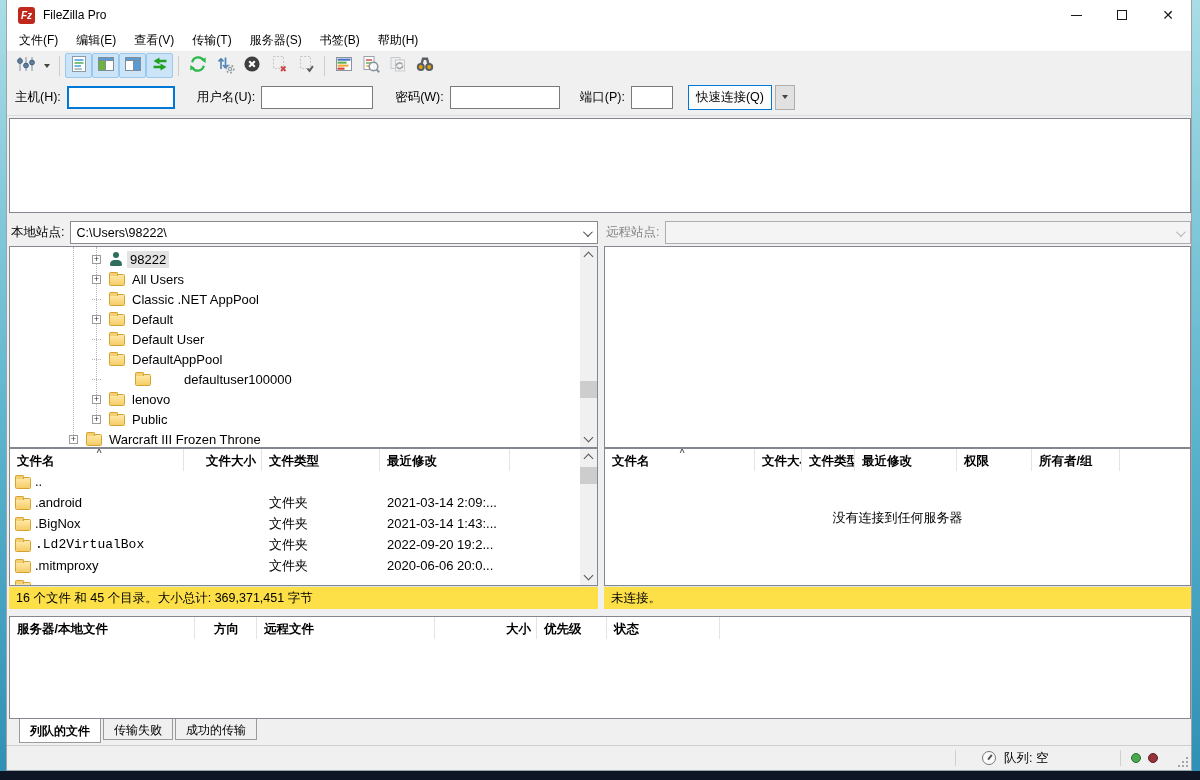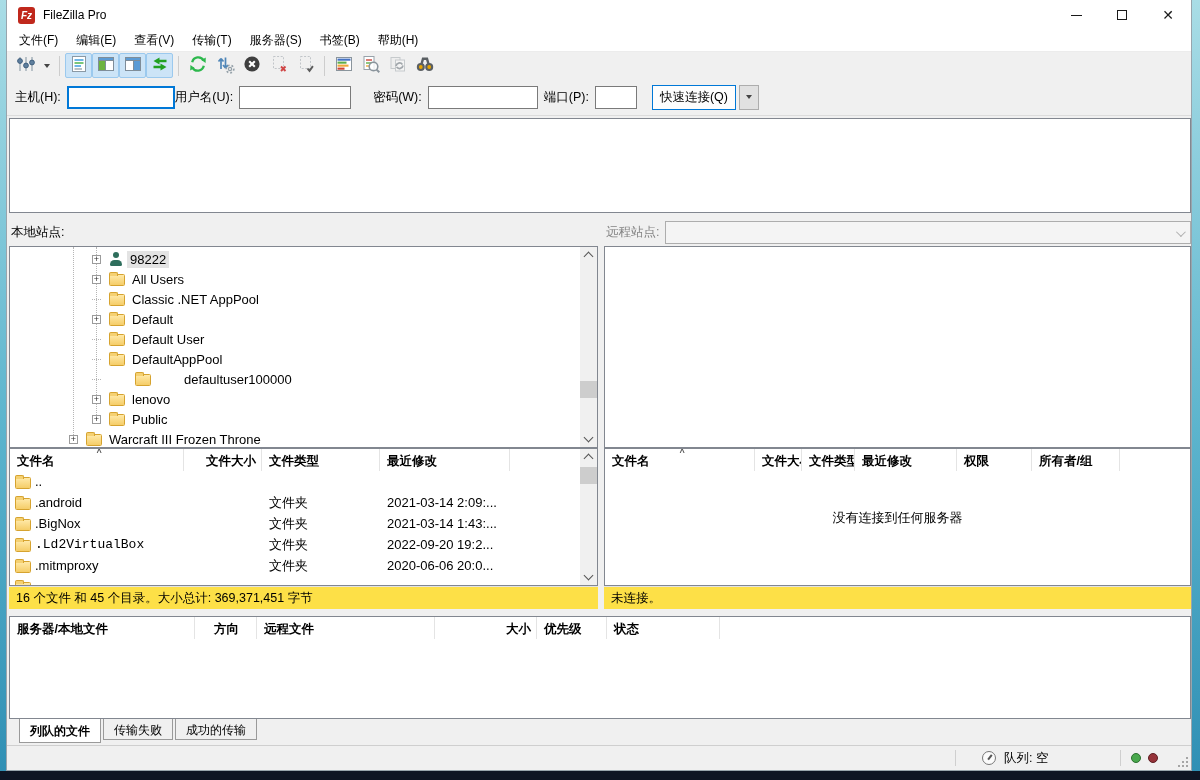--- a/index.html
+++ b/index.html
@@ -268,37 +268,41 @@
             <circle cx="14.2" cy="13" r="4" fill="#5a5f63"></circle>
             <circle cx="5.8" cy="13" r="1.9" fill="#e8a500"></circle>
             <circle cx="14.2" cy="13" r="1.9" fill="#e8a500"></circle>
           </svg></span>
       </div>
     </div>
 
   <div class="quickconnect">
     <span class="qc-label" style="margin-left:4px">主机(H):</span>
     <input class="qc-input focused" style="width: 108px;" value="">
-    <span class="qc-label" style="margin-left:0">用户名(U):</span>
+    <span class="qc-label" style="margin-left:22px">用户名(U):</span>
     <input class="qc-input" style="width: 112px;" value="">
     <span class="qc-label" style="margin-left:22px">密码(W):</span>
     <input class="qc-input" style="width: 110px;" value="">
-    <span class="qc-label" style="margin-left:6px">端口(P):</span>
+    <span class="qc-label" style="margin-left:20px">端口(P):</span>
     <input class="qc-input" style="width: 42px;" value="">
     <button class="qc-btn">快速连接(Q)</button>
     <div class="qc-drop">
         <span class="tri-down"></span>
       </div>
   </div>
 
   <div class="message-log"></div>
 
   <div class="pane pane-local">
     <div class="site-row">
       <span class="site-label">本地站点:</span>
+      <div class="combo">
+        <span>C:\Users\98222\</span>
+        <span class="chev"></span>
+      </div>
     </div>
     <div class="tree-box">
       <div class="tree-guide" style="left:63px;top:0;height:192px"></div>
       <div class="tree-guide" style="left:86px;top:0;height:172px"></div>
       <div class="tree-inner">
           <div class="tree-row" style="padding-left: 82px;">
             <div class="expand-box">+</div>
             <span class="user-icon"></span>
             <span class="tree-label selected">98222</span>
           </div>

